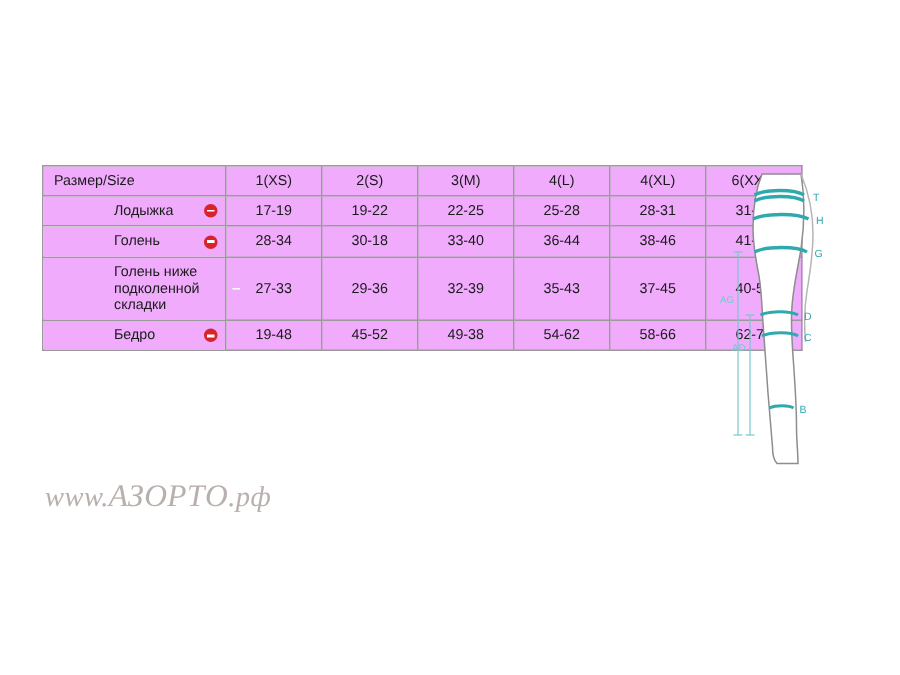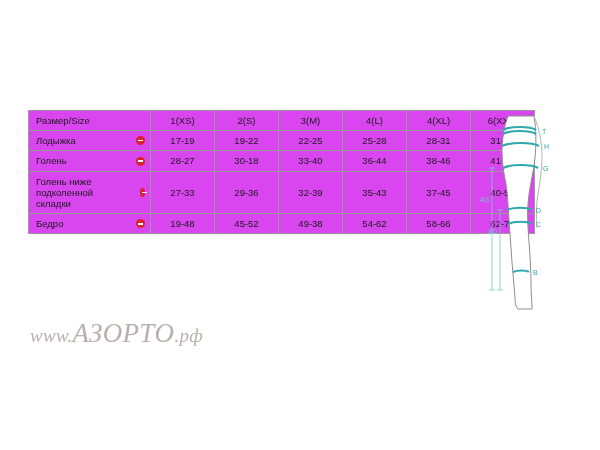--- a/index.html
+++ b/index.html
@@ -32,21 +32,21 @@
   table.size-table td,
   table.size-table th {
     border: 1px solid #9a9a9a;
     font-size: 9.5px;
     color: #1a1a1a;
     padding: 4px 5px;
     font-weight: normal;
     text-align: center;
     vertical-align: middle;
     line-height: 1.18;
-    background: #d946ef;
+    background: #f0abfc;
   }
   table.size-table td.label-cell {
     text-align: left;
     padding-left: 7px;
     position: relative;
   }
   .col-label { width: 122px; }
   .col-size { width: 64px; }
 
   .hdr-label {
@@ -71,20 +71,21 @@
     top: 3.6px;
     width: 5px;
     height: 1.6px;
     background: #ffffff;
   }
   .label-flex {
     display: flex;
     align-items: center;
     justify-content: space-between;
     gap: 16px;
+    margin-left: 40px;
   }
   .label-flex .txt { flex: 1 1 auto; text-align: left; }
 
   .footer-row td {
     padding-top: 5px;
     padding-bottom: 5px;
   }
 
   
   .watermark {
@@ -92,21 +93,21 @@
     left: 30px;
     top: 318px;
     font-family: "Liberation Serif", serif;
     font-style: italic;
     font-size: 19px;
     color: #b9b0ad;
     letter-spacing: 0.3px;
     white-space: nowrap;
   }
   .watermark .big {
-    font-size: 27px;
+    font-size: 21px;
   }
 
   
   .diagram {
     position: absolute;
     left: 470px;
     top: 112px;
     width: 120px;
     height: 200px;
   }
@@ -154,21 +155,21 @@
           <td>28-31</td>
           <td>31-33</td>
         </tr>
         <tr>
           <td class="label-cell">
             <span class="label-flex">
               <span class="txt">Голень</span>
               <span class="icon-marker"></span>
             </span>
           </td>
-          <td>28-27</td>
+          <td>28-34</td>
           <td>30-18</td>
           <td>33-40</td>
           <td>36-44</td>
           <td>38-46</td>
           <td>41-51</td>
         </tr>
         <tr>
           <td class="label-cell">
             <span class="label-flex">
               <span class="txt">Голень ниже подколенной складки</span>

